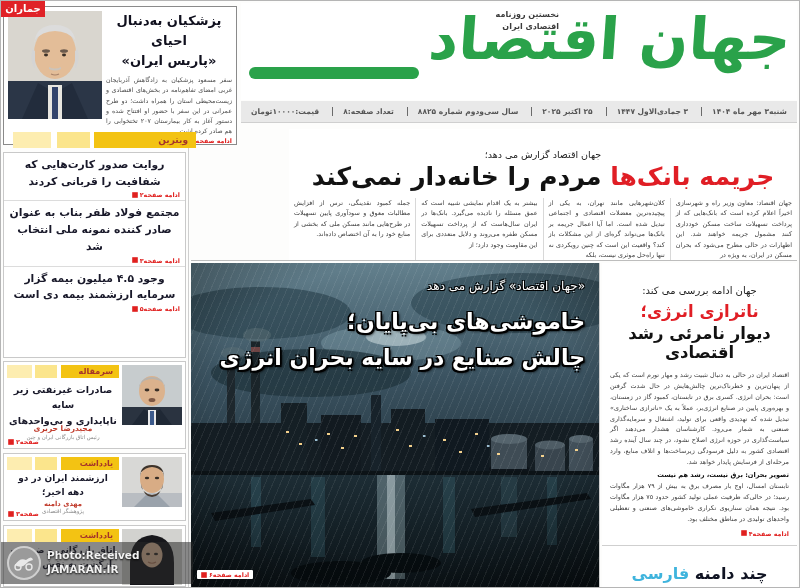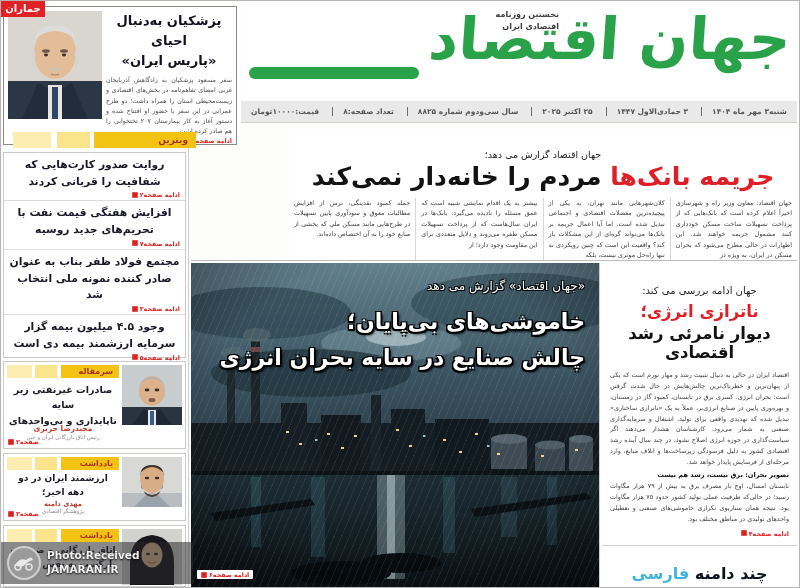--- a/index.html
+++ b/index.html
@@ -176,27 +176,20 @@
   <div class="rule-v-photo"></div>
 
   <div class="sb-header" style="top:131px">
     <span>ویترین</span>
   </div>
   <div class="sb-items">
     <div class="sb-item">
       <div class="sb-item-title">روایت صدور کارت‌هایی که شفافیت را قربانی کردند</div>
       <div class="tag" style="justify-content:flex-start">
         <span class="tag-label">ادامه صفحه۲</span>
-        <span class="tag-icon"></span>
-      </div>
-    </div>
-    <div class="sb-item">
-      <div class="sb-item-title">افزایش هفتگی قیمت نفت با تحریم‌های جدید روسیه</div>
-      <div class="tag" style="justify-content:flex-start">
-        <span class="tag-label">ادامه صفحه۷</span>
         <span class="tag-icon"></span>
       </div>
     </div>
     <div class="sb-item">
       <div class="sb-item-title">مجتمع فولاد ظفر بناب به عنوان صادر کننده نمونه ملی انتخاب شد</div>
       <div class="tag" style="justify-content:flex-start">
         <span class="tag-label">ادامه صفحه۳</span>
         <span class="tag-icon"></span>
       </div>
     </div>

